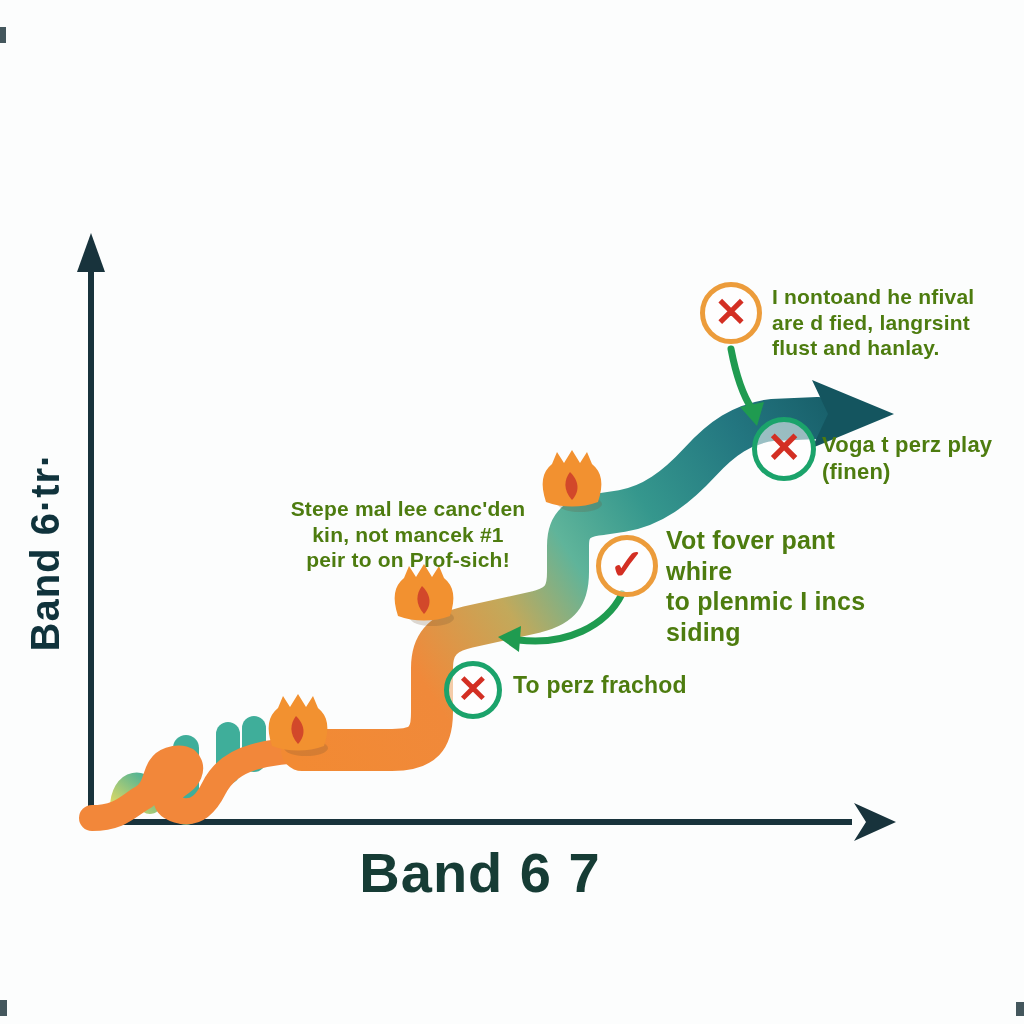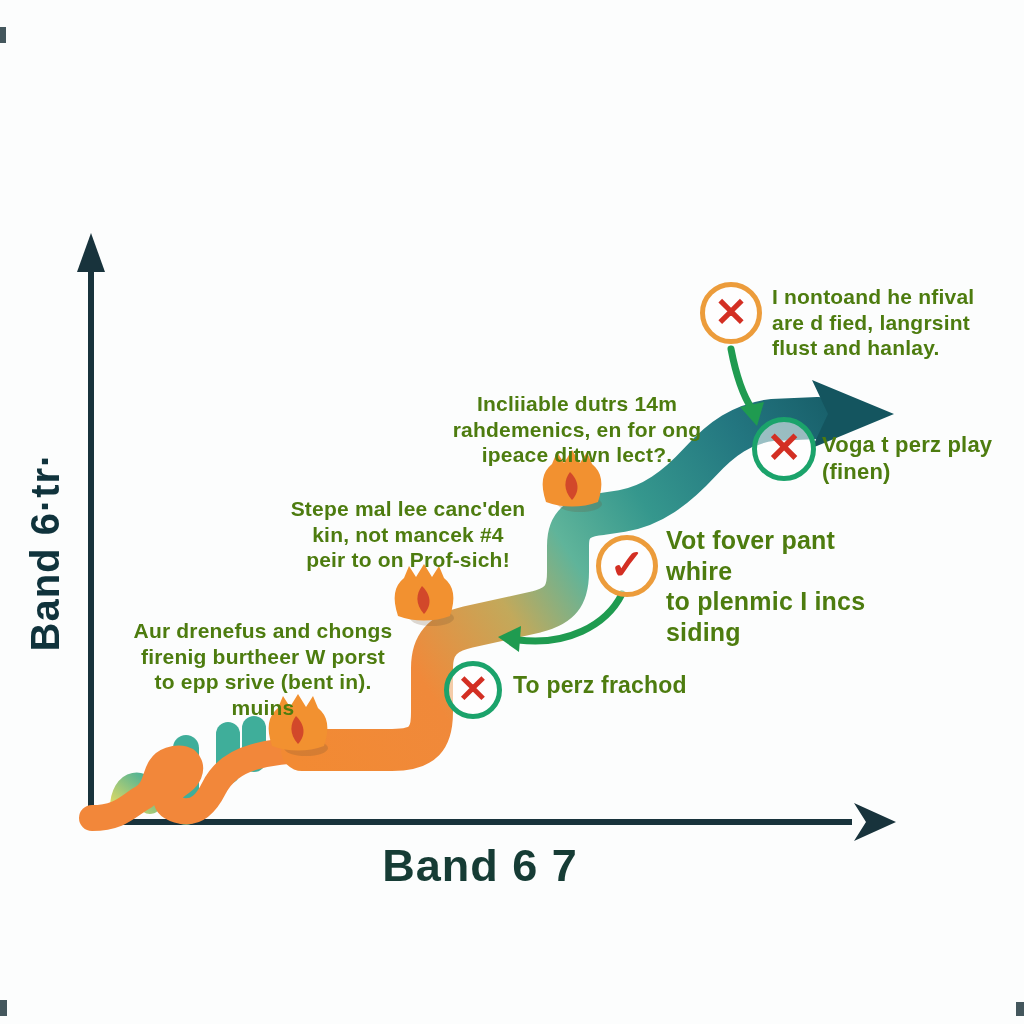--- a/index.html
+++ b/index.html
@@ -34,21 +34,21 @@
   }
   .axis-label-y{
     position:absolute;left:45px;top:552px;
     transform:translate(-50%,-50%) rotate(-90deg);
     white-space:nowrap;
     font-size:40px;font-weight:700;color:#10333c;letter-spacing:1px;
   }
   .axis-label-x{
     position:absolute;left:320px;top:840px;width:320px;
     text-align:center;
-    font-size:45px;font-weight:700;color:#163c35;letter-spacing:1px;
+    font-size:56px;font-weight:700;color:#163c35;letter-spacing:1px;
   }
   .edge-mark{position:absolute;background:#233a41;opacity:.85;}
 </style>
 </head>
 <body>
 
 <div id="stage">
 
   <svg width="1024" height="1024" viewBox="0 0 1024 1024">
     <defs>
@@ -125,35 +125,28 @@
     <span class="mark" style="font-size:38px;">✕</span>
   </div>
 
   <div class="note" style="left:772px;top:284px;width:220px;font-size:21px;">I nontoand he nfival
 are d fied, langrsint
 flust and hanlay.</div>
 
   <div class="note" style="left:822px;top:432px;width:190px;font-size:22px;">Voga t perz play
 (finen)</div>
 
-  <div class="note center" style="left:448px;top:391px;width:258px;font-size:21px;">Incliiable dutrs 14m
-rahdemenics, en for ong
-ipeace ditwn lect?.</div>
 
   <div class="note center" style="left:282px;top:496px;width:252px;font-size:21px;">Stepe mal lee canc'den
-kin, not mancek #4
+kin, not mancek #1
 peir to on Prof-sich!</div>
 
   <div class="note" style="left:666px;top:525px;width:240px;font-size:25px;">Vot fover pant whire
 to plenmic I incs siding</div>
 
-  <div class="note center" style="left:132px;top:618px;width:262px;font-size:21px;">Aur drenefus and chongs
-firenig burtheer W porst
-to epp srive (bent in).
-muins</div>
 
   <div class="note" style="left:513px;top:671px;width:200px;font-size:23px;">To perz frachod</div>
 
   <div class="axis-label-y">Band 6·tr·</div>
   <div class="axis-label-x">Band 6 7</div>
 
   <div class="edge-mark" style="left:0;top:27px;width:6px;height:16px;"></div>
   <div class="edge-mark" style="left:0;top:1000px;width:7px;height:16px;"></div>
   <div class="edge-mark" style="left:1016px;top:1002px;width:8px;height:14px;"></div>
 

